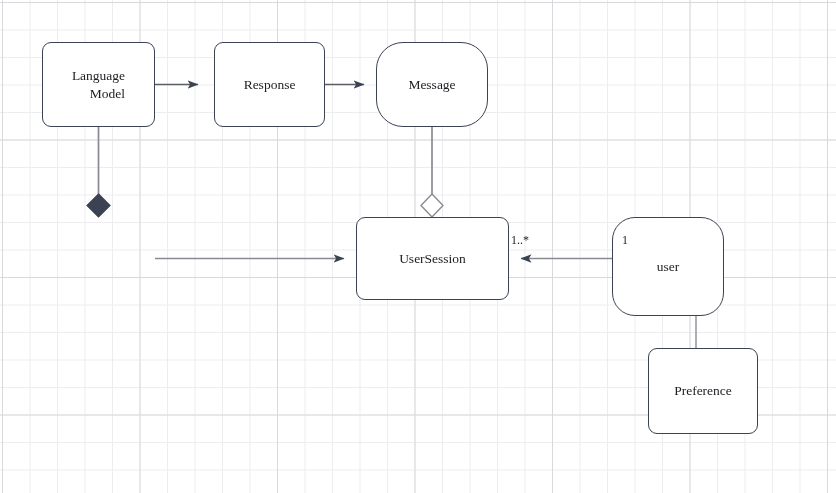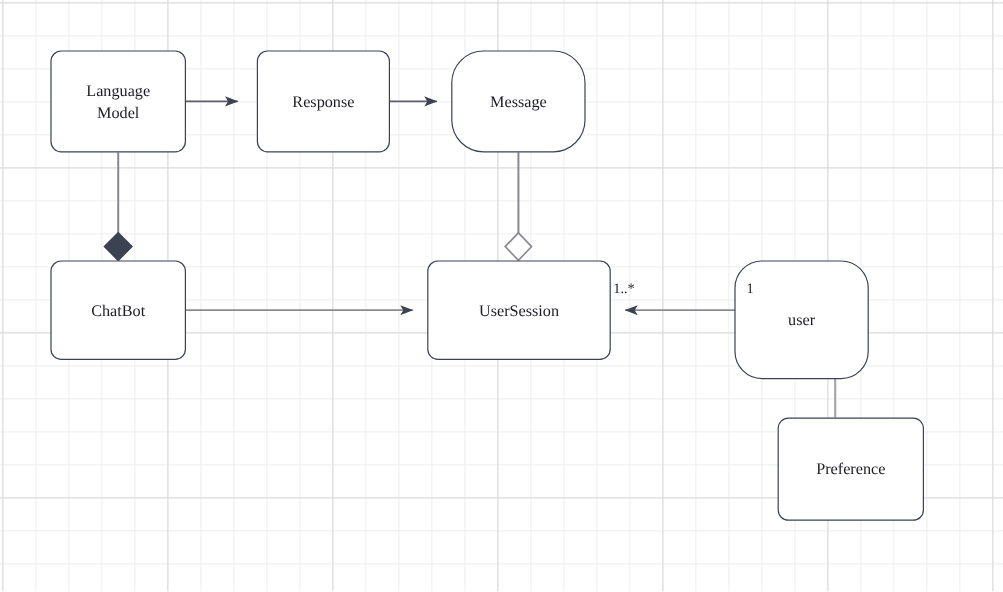--- a/index.html
+++ b/index.html
@@ -102,46 +102,43 @@
 
     <g>
       <line x1="640" y1="258.5" x2="521" y2="258.5" stroke="#8a8a92" stroke-width="1.4" marker-end="url(#arrow-left)"></line>
     </g>
 
     <g>
       <line x1="696" y1="300" x2="696" y2="348" stroke="#a0a0a8" stroke-width="1.7"></line>
     </g>
   </svg>
 
-  <div class="node-box" style="left:42px; top:42px; width:113px; height:85px;">
+  <div class="node-box" style="left:42px; top:42px; width:113px; height:85px;text-align:right;">
     <span class="node-label">Language
 Model</span>
   </div>
 
   <div class="node-box" style="left:214px; top:42px; width:111px; height:85px;">
     <span class="node-label">Response</span>
   </div>
 
   <div class="node-box" style="left:376px; top:42px; width:112px; height:85px;border-radius:27px;">
     <span class="node-label">Message</span>
   </div>
 
-  <div class="node-box" style="left:42px; top:217px; width:113px; height:83px;">
-    <span class="node-label">ChatBot</span>
-  </div>
 
   <div class="node-box" style="left:356px; top:217px; width:153px; height:83px;">
     <span class="node-label">UserSession</span>
   </div>
 
   <div class="node-box" style="left:612px; top:217px; width:112px; height:99px;border-radius:23px;">
     <span class="node-label">user</span>
   </div>
 
-  <div class="node-box" style="left:648px; top:348px; width:122px; height:86px;">
+  <div class="node-box" style="left:648px; top:348px; width:110px; height:86px;">
     <span class="node-label">Preference</span>
   </div>
 
   <div class="mult-label" style="left:511px; top:233px;">1..*</div>
 
   <div class="mult-label" style="left:622px; top:233px;">1</div>
 
 </div>
 
 </body></html>

